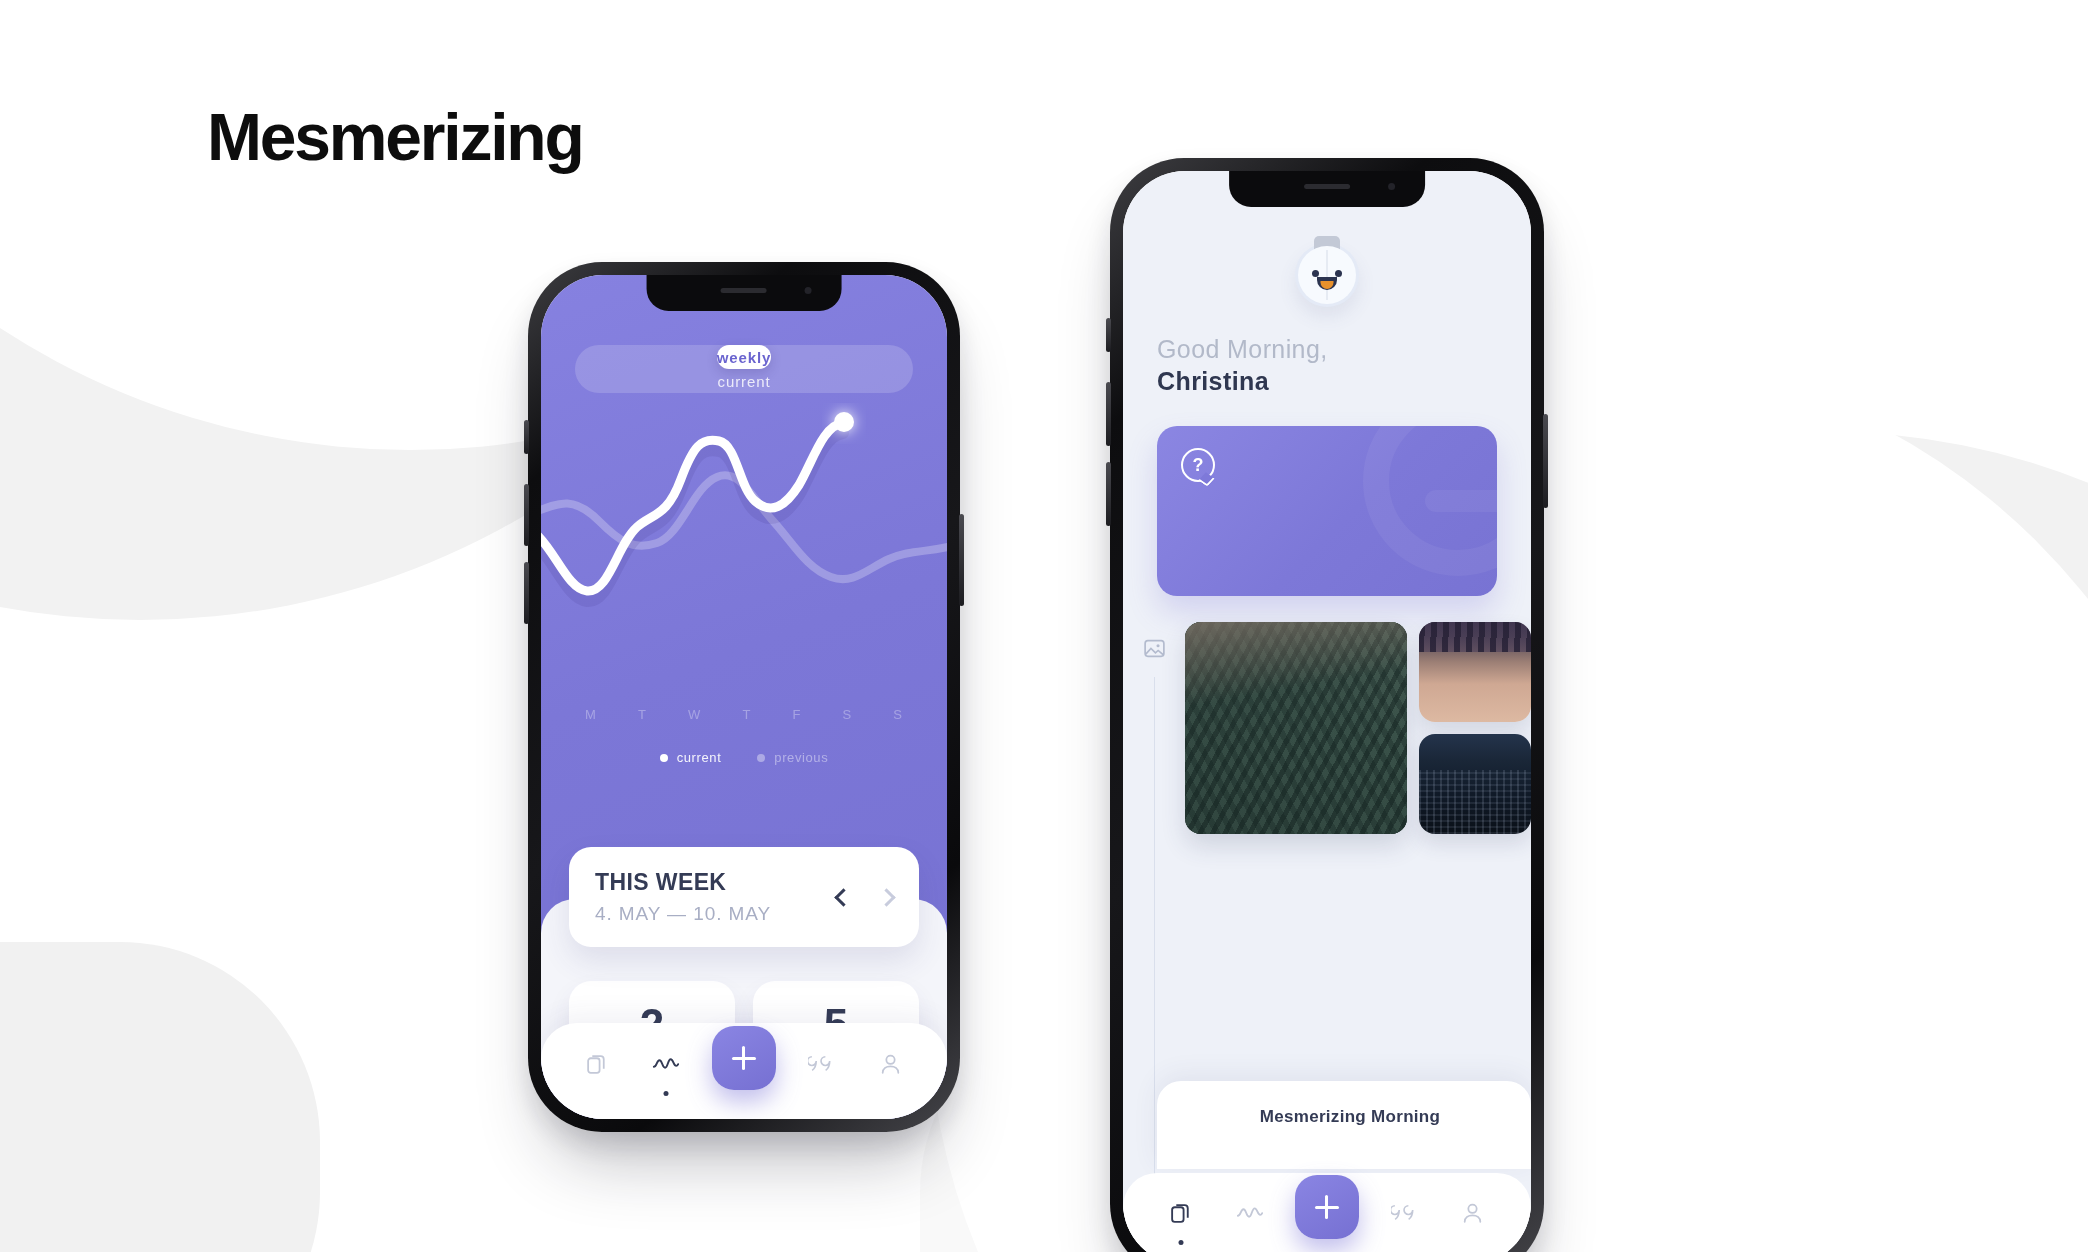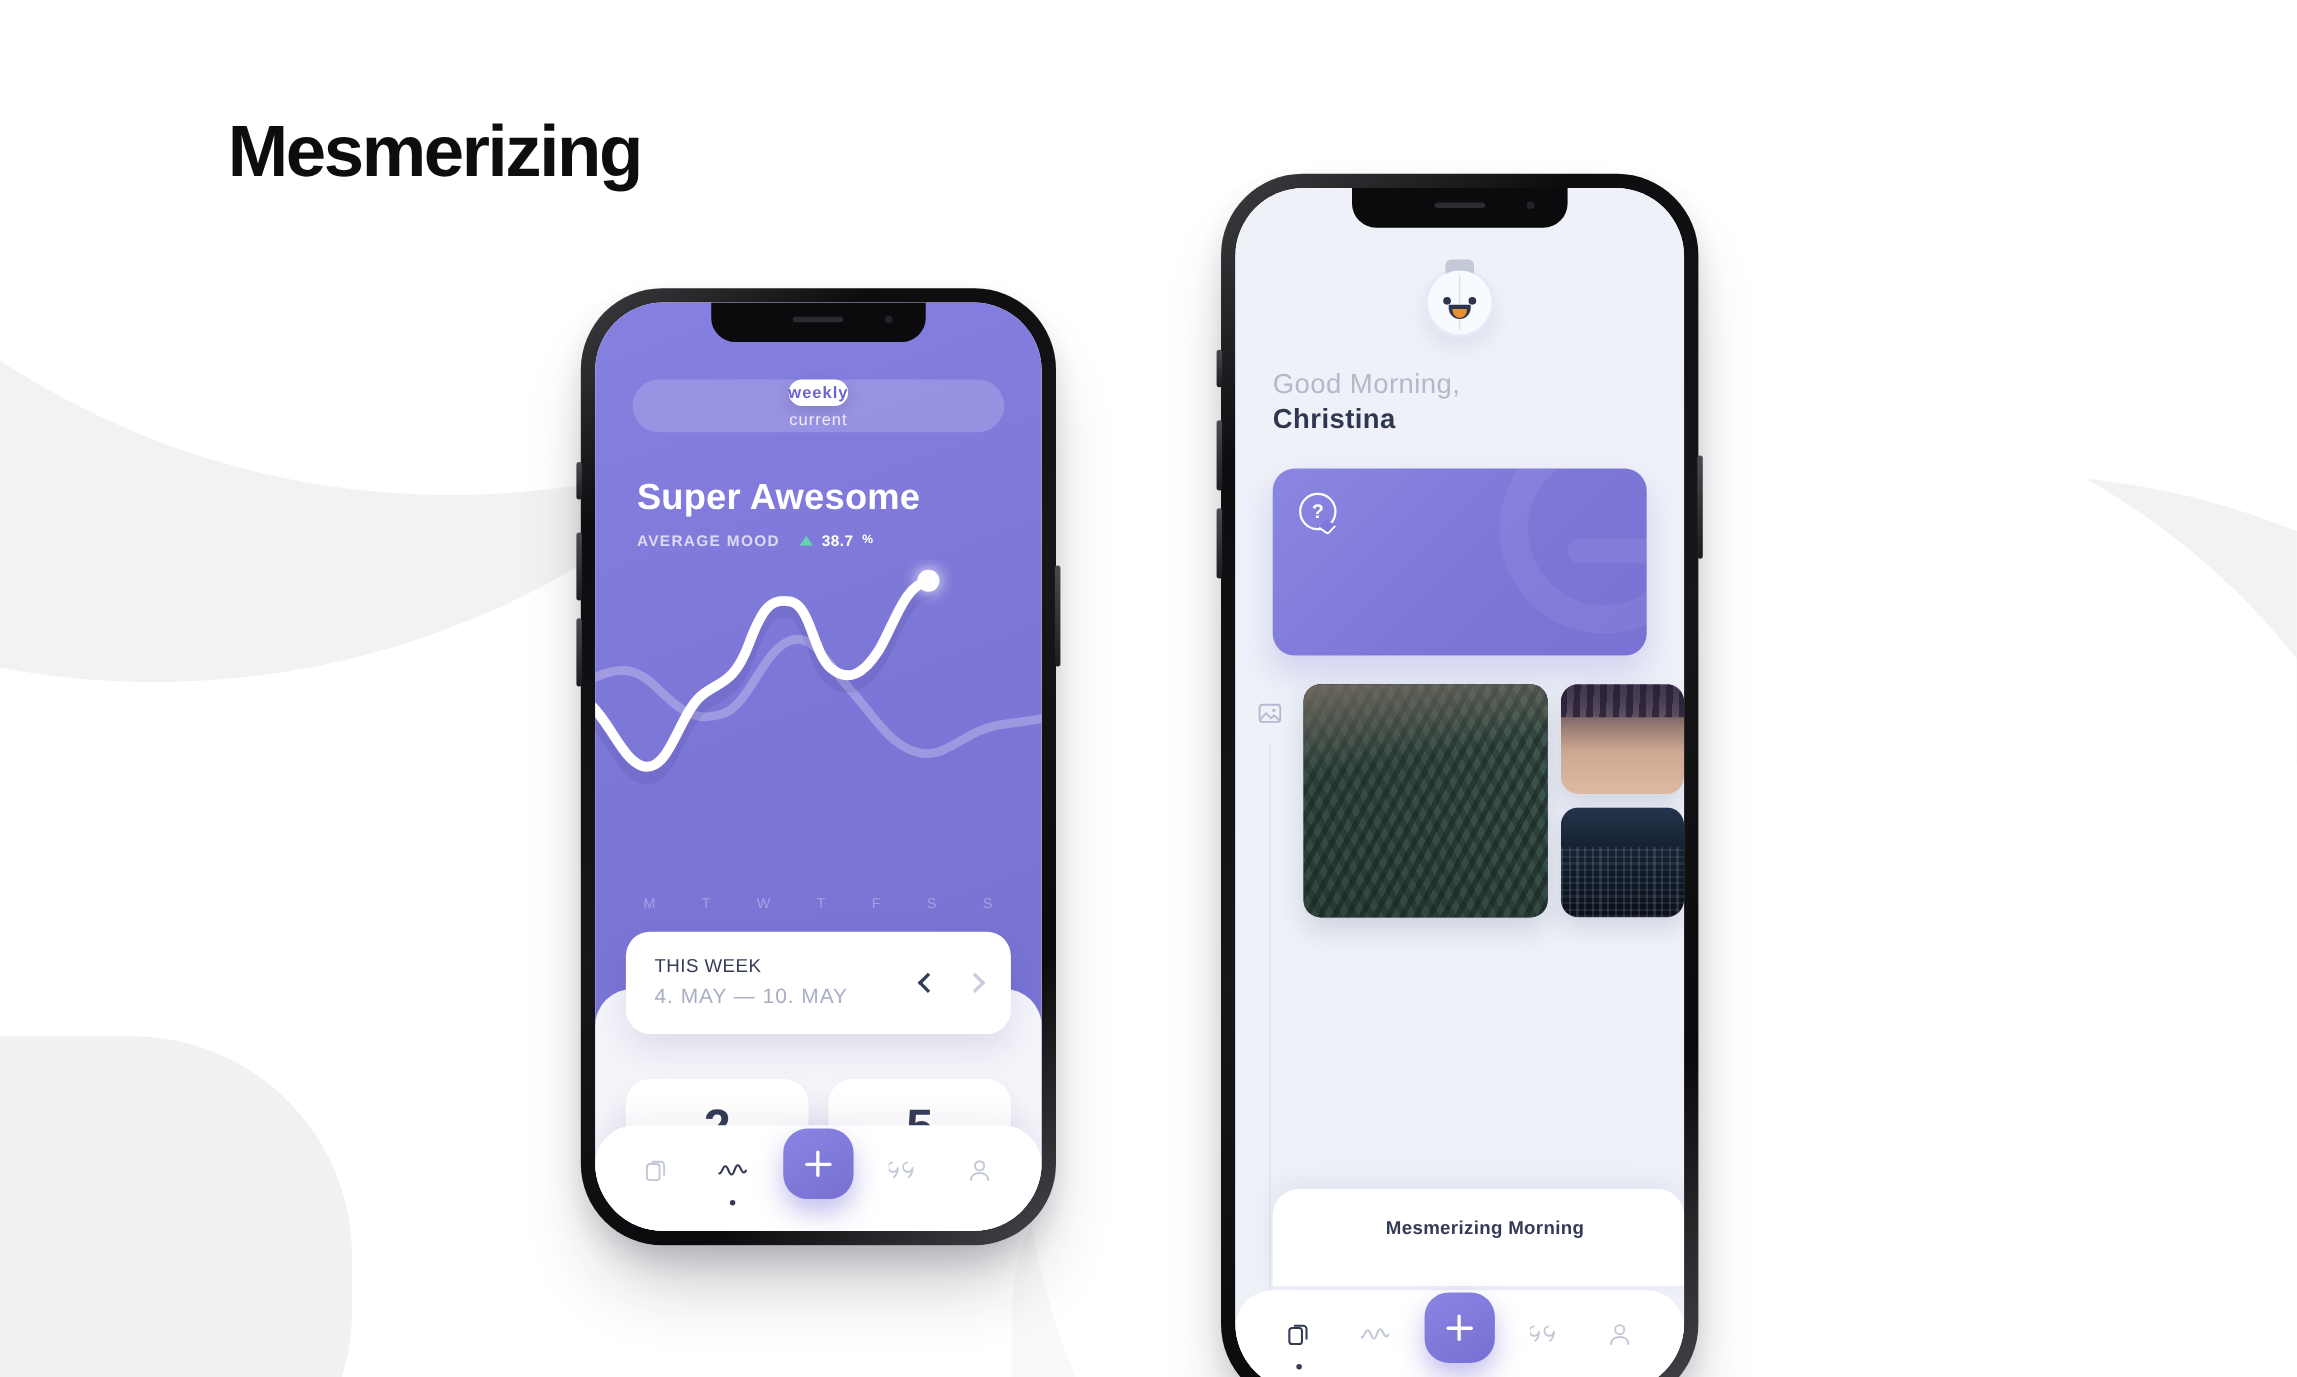--- a/index.html
+++ b/index.html
@@ -202,21 +202,21 @@
   }
   .week-card {
     position:absolute; left:0px; right:0px; top:-52px;
     margin:0 28px;
     background:#ffffff;
     border-radius:22px;
     padding:22px 26px;
     display:flex; align-items:center; justify-content:space-between;
     box-shadow:0 14px 30px rgba(60,55,120,.12);
   }
-  .week-title { font-size:17px; font-weight:400; color:#343b55; letter-spacing:.4px; }
+  .week-title { font-size:23px; font-weight:700; color:#343b55; letter-spacing:.4px; }
   .week-range { font-size:19px; color:#a8aec4; letter-spacing:.9px; margin-top:7px; }
   .week-nav { display:flex; align-items:center; gap:30px; }
   .chev { width:13px; height:13px; border-top:3px solid #343b55; border-right:3px solid #343b55; cursor:pointer; }
   .chev.left  { transform:rotate(-135deg); }
   .chev.right { transform:rotate(45deg); border-color:#c8ccdd; }
 
   .stat-row {
     display:flex; gap:18px;
     padding:82px 28px 0 28px;
   }
@@ -474,31 +474,20 @@
       <div class="cam"></div>
     </div>
 
     <div class="screen-purple">
 
       <div class="seg-wrap">
         <div class="seg active">weekly</div>
         <div class="seg">current</div>
       </div>
 
-      <div class="head-block">
-        <div class="head-title">Super Awesome</div>
-        <div class="head-sub">
-          <span>AVERAGE MOOD</span>
-          <span class="delta">
-            <span class="tri-up"></span>
-            <span>38.7</span>
-              <span class="pct-small">%</span>
-          </span>
-        </div>
-      </div>
 
       <div class="chart-area">
         <svg viewBox="0 0 406 300" preserveAspectRatio="none">
           <defs>
             <filter id="glow1" x="-60%" y="-60%" width="220%" height="220%">
               <feGaussianBlur stdDeviation="7" result="b"></feGaussianBlur>
               <feMerge>
                   <feMergeNode in="b"></feMergeNode>
                   <feMergeNode in="SourceGraphic"></feMergeNode>
                 </feMerge>

